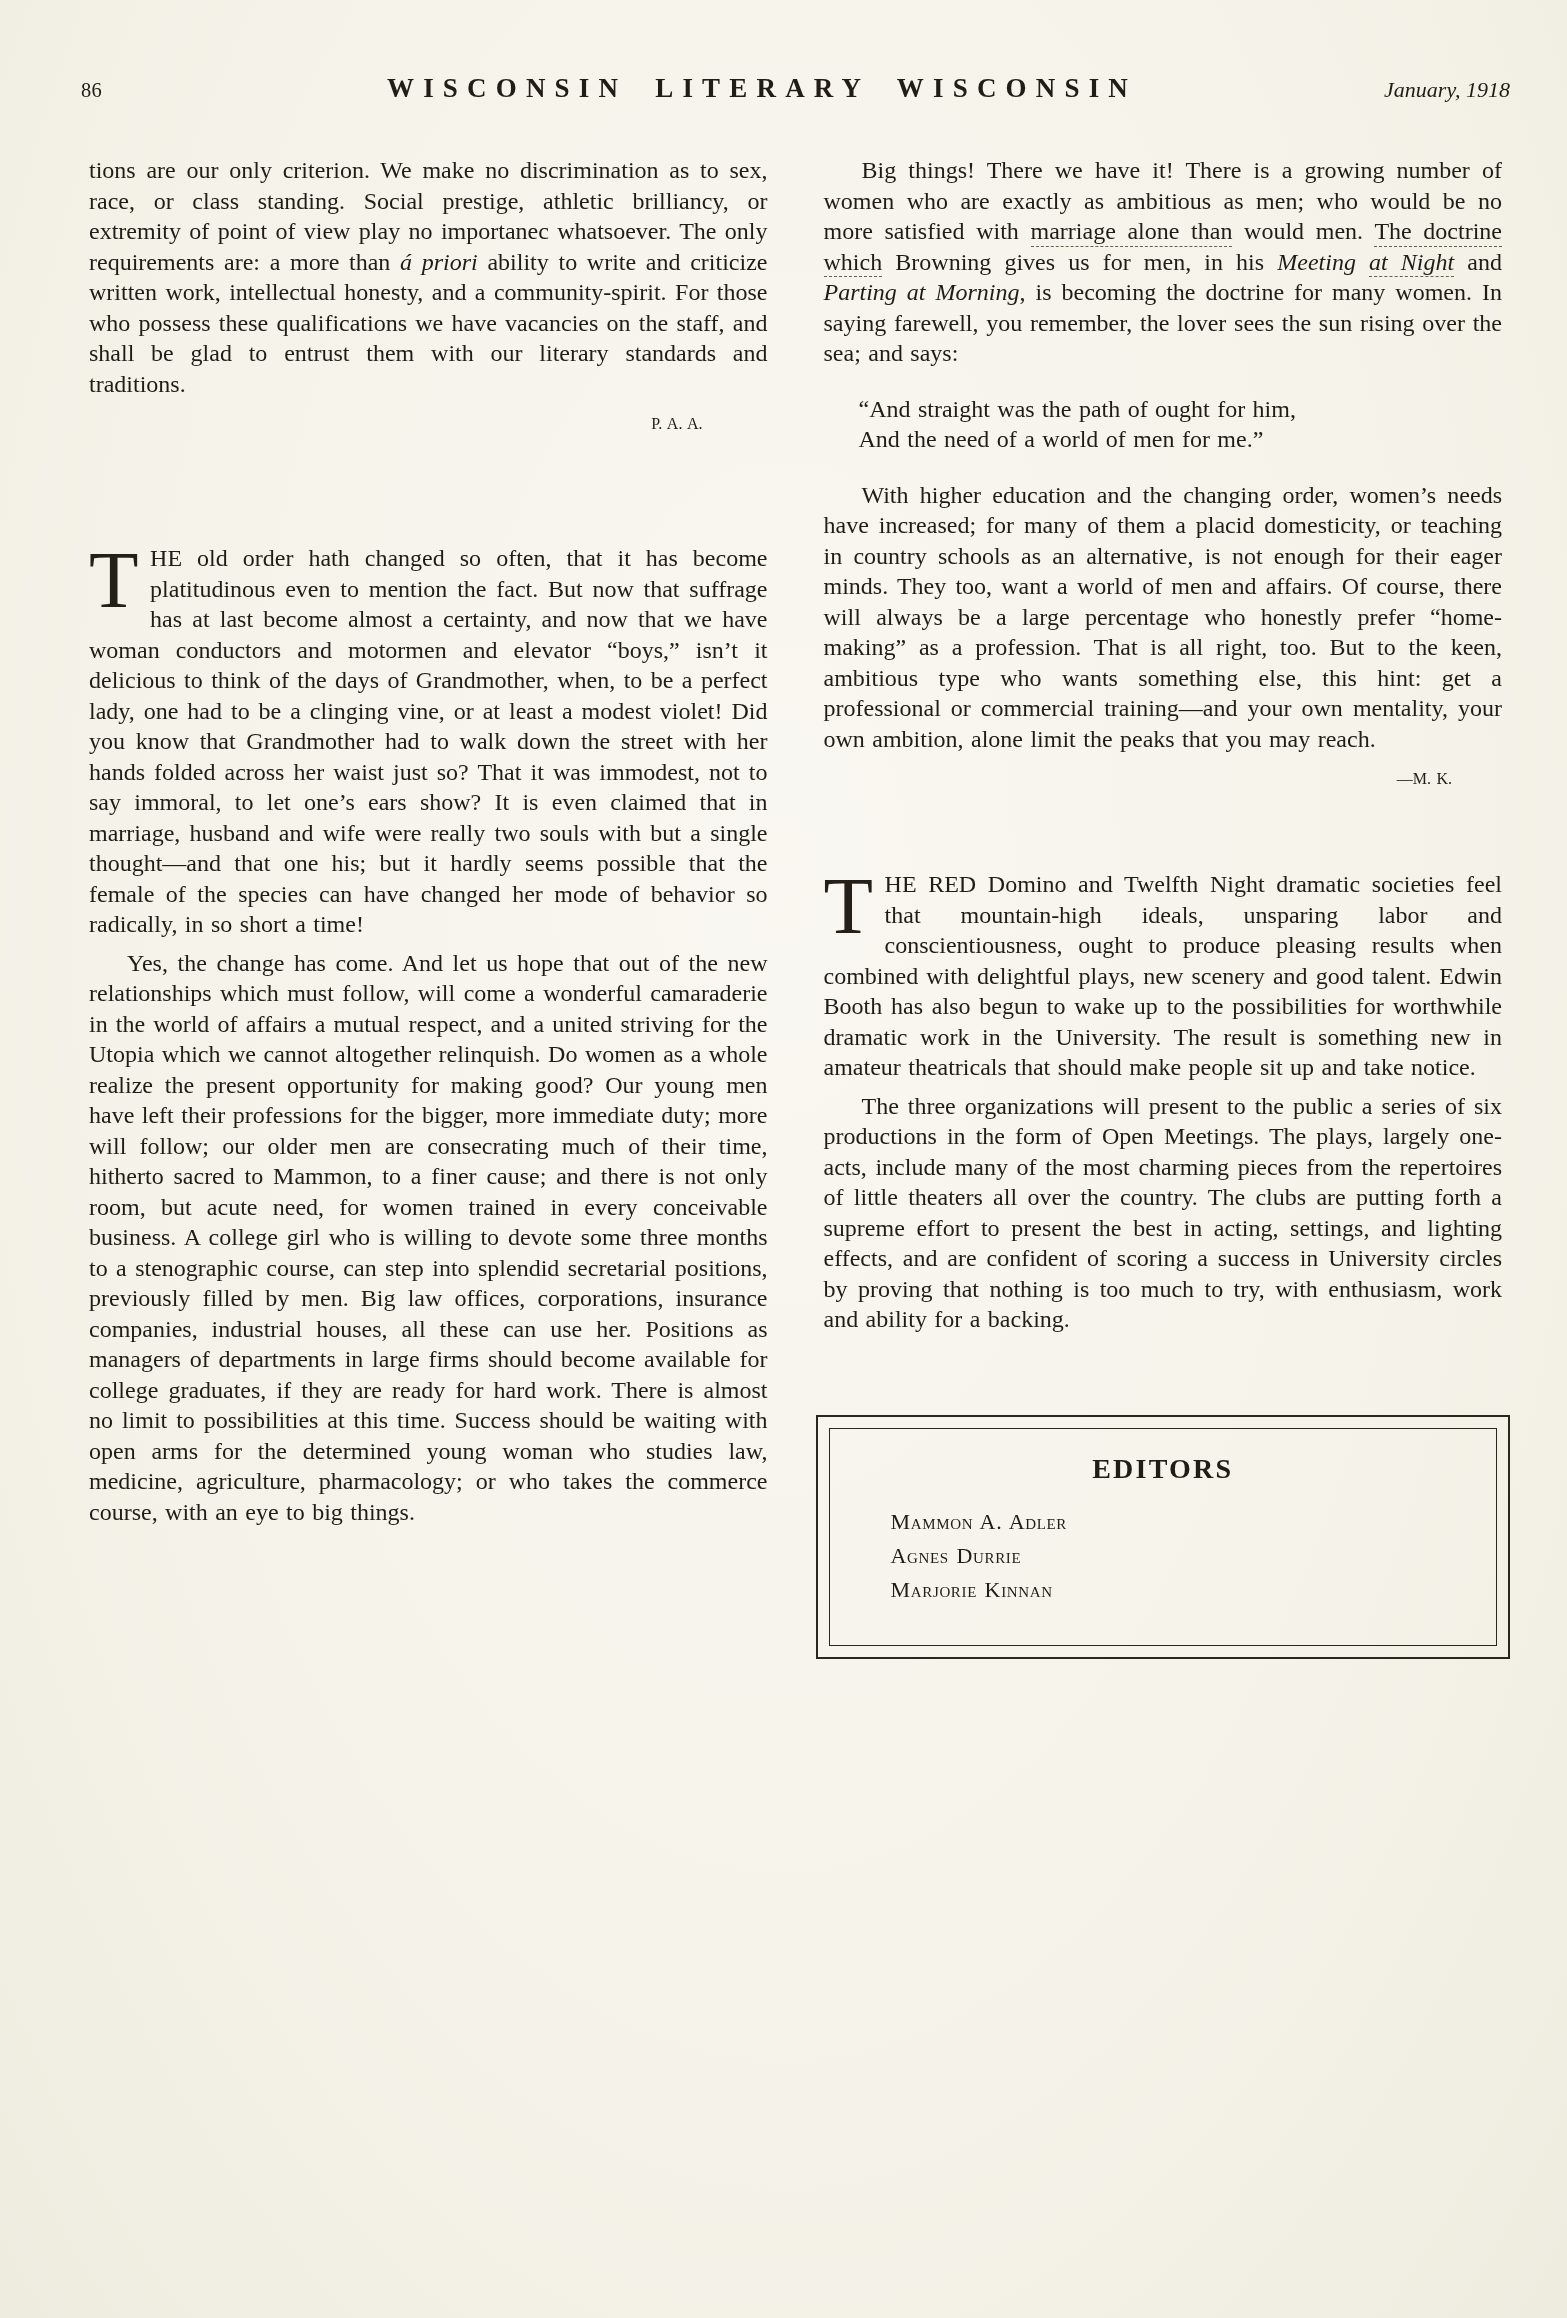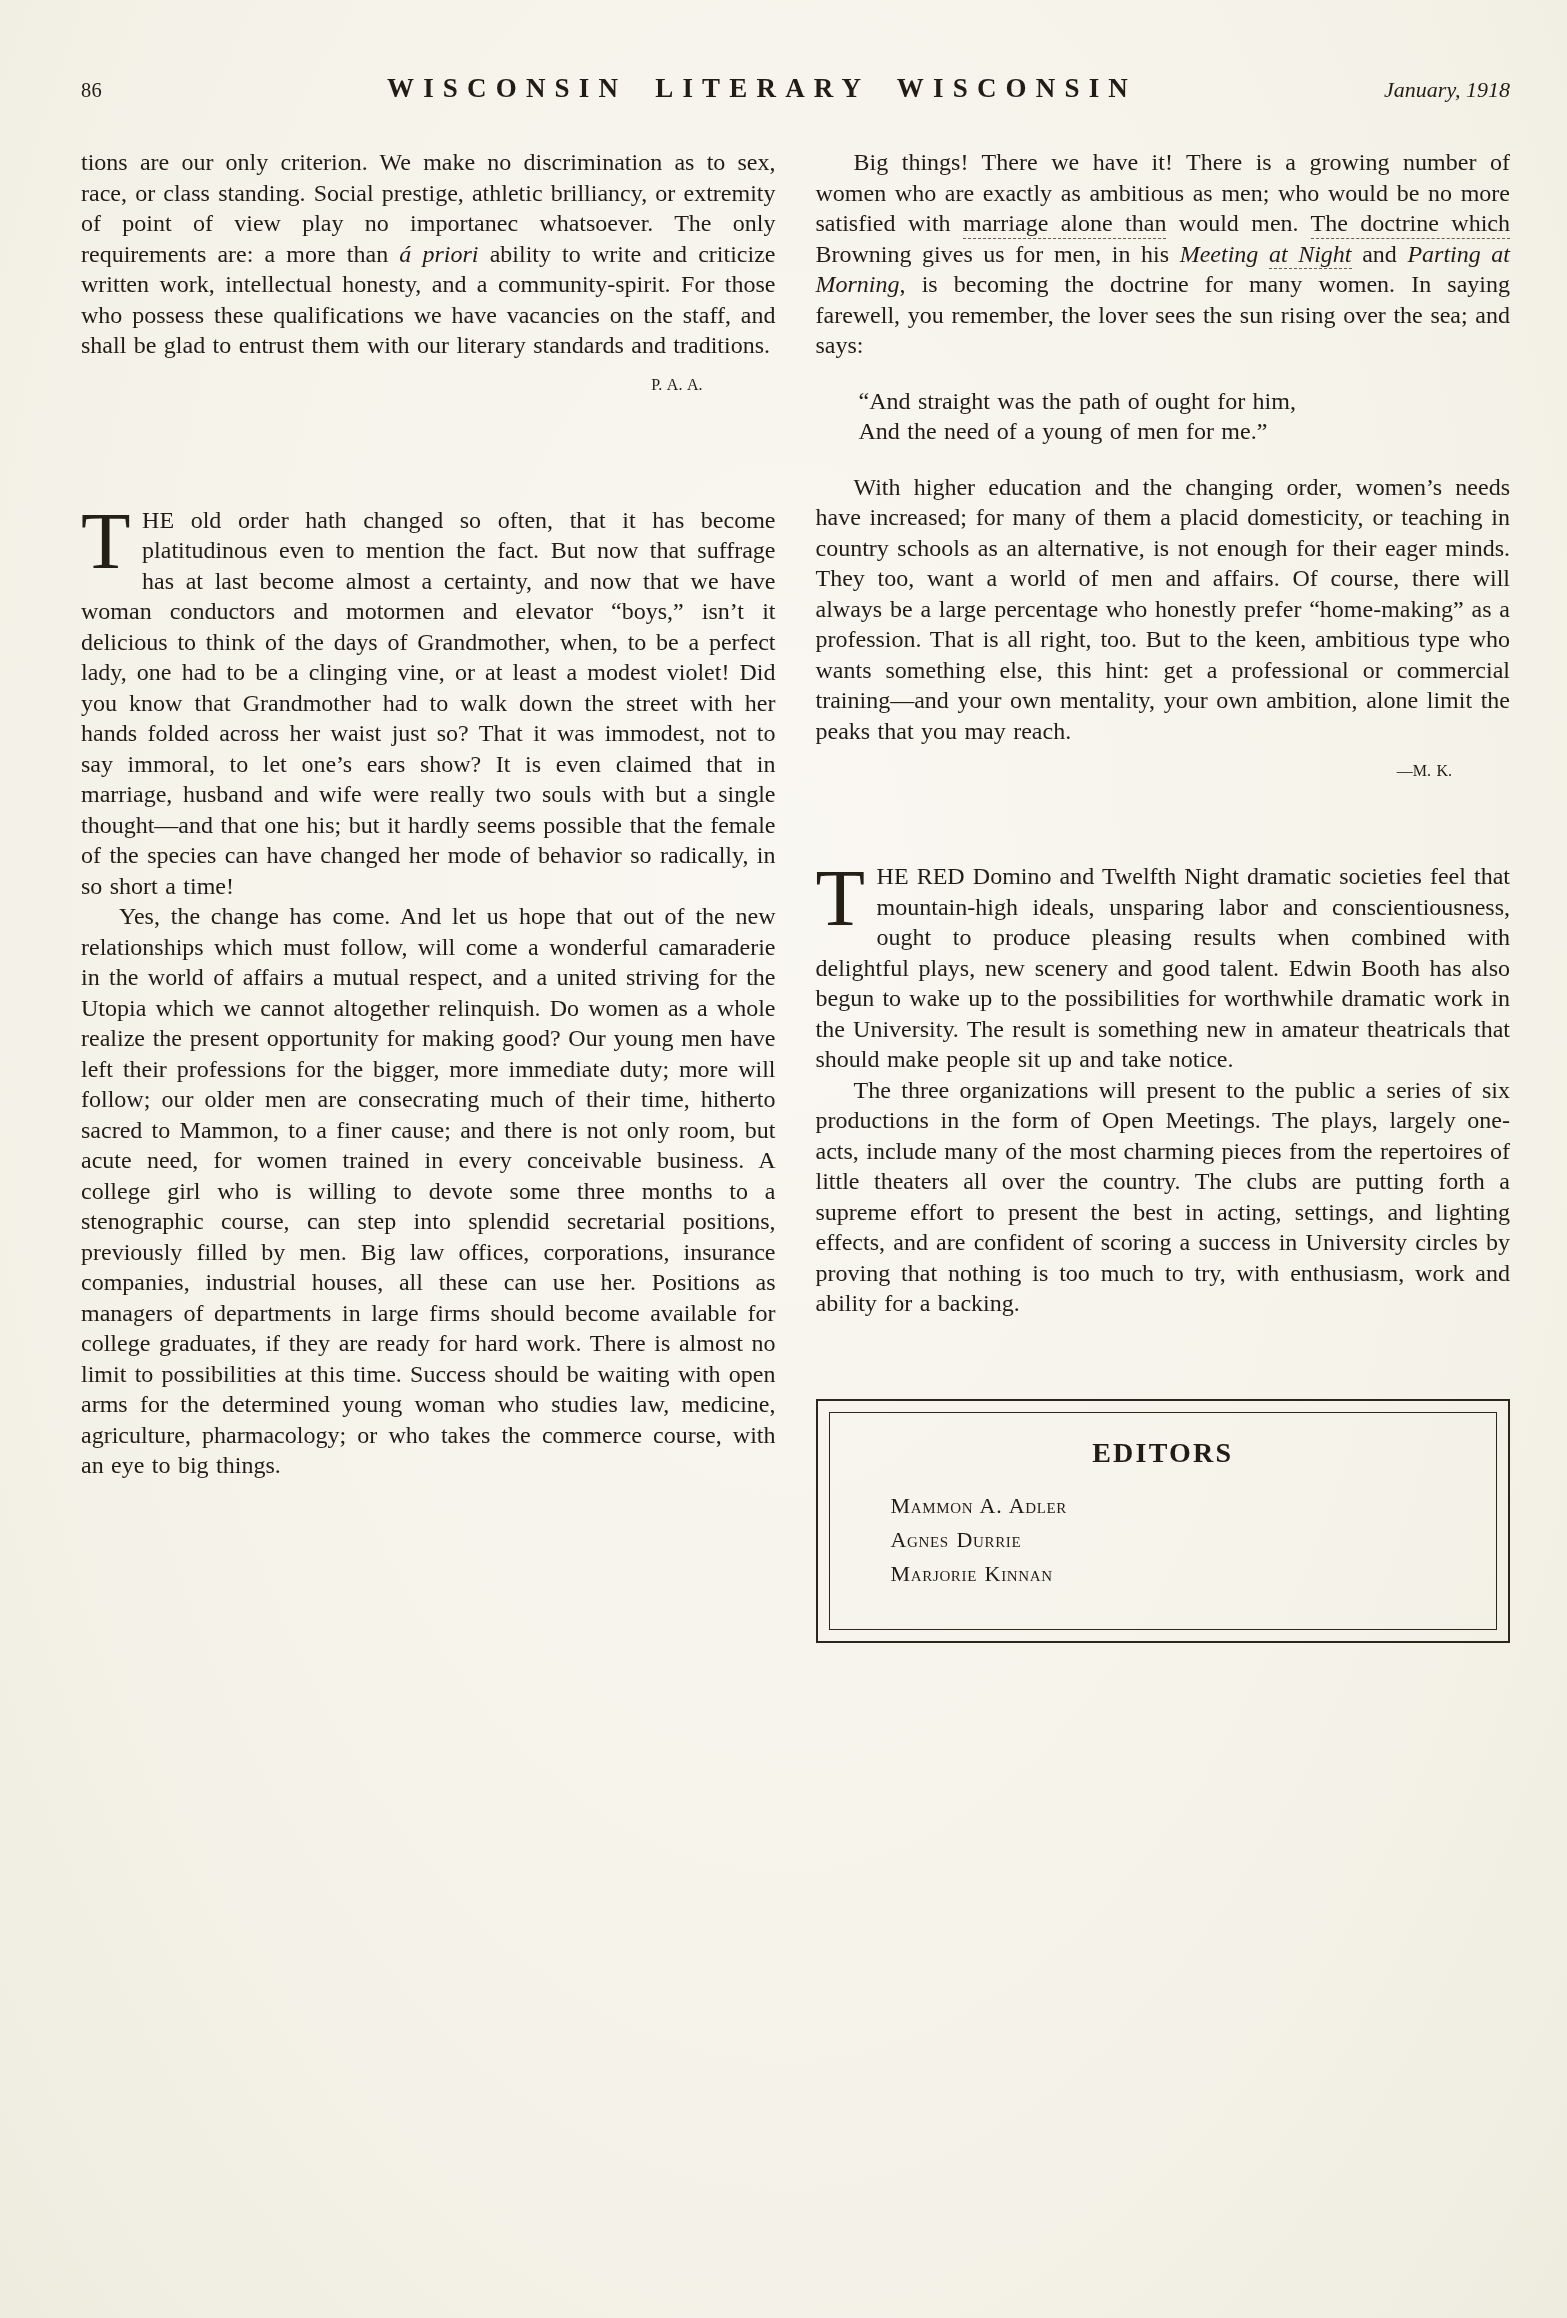--- a/index.html
+++ b/index.html
@@ -14,21 +14,21 @@
   
   .header{display:flex;align-items:baseline;}
   .pagenum{width:107px;font-size:20.4px;letter-spacing:0.02em;}
   .mag-title{flex:1;text-align:center;font-size:27px;font-weight:700;letter-spacing:0.34em;word-spacing:0.45em;white-space:nowrap;}
   .issue-date{width:174px;text-align:right;font-style:italic;font-size:22px;}
 
   
   .columns{display:flex;gap:40px;margin-top:43px;}
   .col{flex:1;min-width:0;font-size:24px;line-height:30.5px;text-align:justify;word-spacing:0.06em;}
 
-  .para{margin:0;}
+  .para{margin:8px;}
   .indent{text-indent:38px;}
   .it{font-style:italic;}
   .dash{border-bottom:1.9px dashed #69614f;padding-bottom:1.9px;}
 
   .sig{margin:9.7px 0 0 0;text-align:right;font-size:16px;}
   .sig-left{padding-right:73px;}
   .sig-right{padding-right:58px;}
 
   .gap-lg{margin-top:104px;}
   .gap-md{margin-top:75px;}
@@ -69,21 +69,21 @@
       <p class="para gap-lg"><span class="dropcap">T</span><span>HE old order hath changed so often, that it has become platitudinous even to mention the fact. But now that suffrage has at last become almost a certainty, and now that we have woman conductors and motormen and elevator “boys,” isn’t it delicious to think of the days of Grandmother, when, to be a perfect lady, one had to be a clinging vine, or at least a modest violet!  Did you know that Grandmother had to walk down the street with her hands folded across her waist just so?  That it was immodest, not to say immoral, to let one’s ears show?  It is even claimed that in marriage, husband and wife were really two souls with but a single thought—and that one his; but it hardly seems possible that the female of the species can have changed her mode of behavior so radically, in so short a time!</span></p>
 
       <p class="para indent">Yes, the change has come.  And let us hope that out of the new relationships which must follow, will come a wonderful camaraderie in the world of affairs a mutual respect, and a united striving for the Utopia which we cannot altogether relinquish.  Do women as a whole realize the present opportunity for making good?  Our young men have left their professions for the bigger, more immediate duty; more will follow; our older men are consecrating much of their time, hitherto sacred to Mammon, to a finer cause; and there is not only room, but acute need, for women trained in every conceivable business.  A college girl who is willing to devote some three months to a stenographic course, can step into splendid secretarial positions, previously filled by men.  Big law offices, corporations, insurance companies, industrial houses, all these can use her.  Positions as managers of departments in large firms should become available for college graduates, if they are ready for hard work.  There is almost no limit to possibilities at this time.  Success should be waiting with open arms for the determined young woman who studies law, medicine, agriculture, pharmacology; or who takes the commerce course, with an eye to big things.</p>
     </div>
 
     <div class="col">
       <p class="para indent"><span>Big things!  There we have it!  There is a growing number of women who are exactly as ambitious as men; who would be no more satisfied with </span><span class="dash">marriage alone than</span><span> would men.  </span><span class="dash">The doctrine which</span><span> Browning gives us for men, in his </span><span class="it">Meeting </span><span class="it dash">at Night</span><span> and </span><span class="it">Parting at Morning</span><span>, is becoming the doctrine for many women.  In saying farewell, you remember, the lover sees the sun rising over the sea; and says:</span></p>
 
       <div class="quote">
         <div>“And straight was the path of ought for him,</div>
-        <div>And the need of a young of men for me.”</div>
+        <div>And the need of a world of men for me.”</div>
       </div>
 
       <p class="para indent">With higher education and the changing order, women’s needs have increased; for many of them a placid domesticity, or teaching in country schools as an alternative, is not enough for their eager minds.  They too, want a world of men and affairs.  Of course, there will always be a large percentage who honestly prefer “home-making” as a profession.  That is all right, too.  But to the keen, ambitious type who wants something else, this hint: get a professional or commercial training—and your own mentality, your own ambition, alone limit the peaks that you may reach.</p>
 
       <p class="sig sig-right">—M. K.</p>
 
       <p class="para gap-md"><span class="dropcap">T</span><span>HE RED Domino and Twelfth Night dramatic societies feel that mountain-high ideals, unsparing labor and conscientiousness, ought to produce pleasing results when combined with delightful plays, new scenery and good talent.  Edwin Booth has also begun to wake up to the possibilities for worthwhile dramatic work in the University.  The result is something new in amateur theatricals that should make people sit up and take notice.</span></p>
 
       <p class="para indent">The three organizations will present to the public a series of six productions in the form of Open Meetings.  The plays, largely one-acts, include many of the most charming pieces from the repertoires of little theaters all over the country.  The clubs are putting forth a supreme effort to present the best in acting, settings, and lighting effects, and are confident of scoring a success in University circles by proving that nothing is too much to try, with enthusiasm, work and ability for a backing.</p>
 

